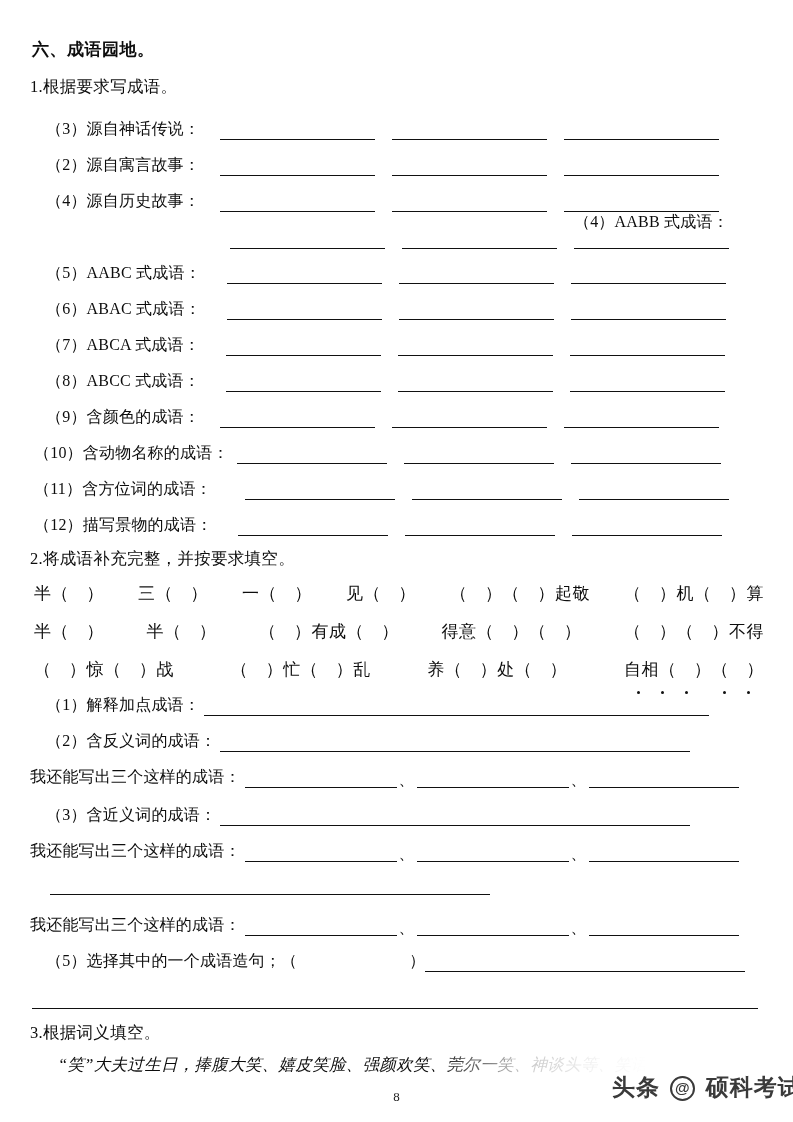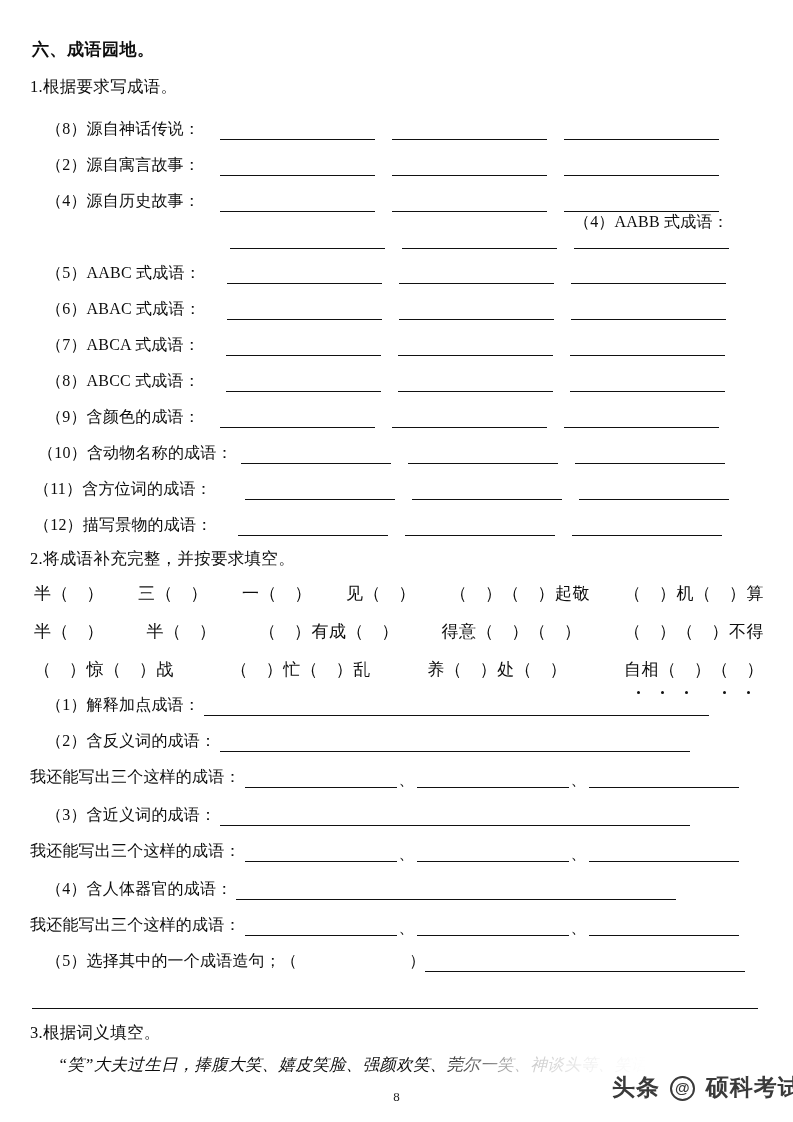--- a/index.html
+++ b/index.html
@@ -121,21 +121,21 @@
 
 <div class="page">
 
   <div class="block section-title" style="top:38px;left:32px;">六、成语园地。</div>
 
   <div class="block q-heading" style="top:76px;left:30px;">1.根据要求写成语。</div>
 
   <div class="block" style="top:108px;left:46px;">
 
     <div class="row" style="height:32px;">
-      <span class="item-label">（8）源自神话传说：</span>
+      <span class="item-label">（3）源自神话传说：</span>
       <span style="display:flex;margin-left:20px;">
         <span class="blank" style="width:155px;"></span>
         <span class="blank" style="width:155px;margin-left:17px;"></span>
         <span class="blank" style="width:155px;margin-left:17px;"></span>
       </span>
     </div>
 
     <div class="row" style="height:36px;">
       <span class="item-label">（2）源自寓言故事：</span>
       <span style="display:flex;margin-left:20px;">
@@ -201,21 +201,21 @@
 
     <div class="row" style="height:36px;">
       <span class="item-label">（9）含颜色的成语：</span>
       <span style="display:flex;margin-left:20px;">
         <span class="blank" style="width:155px;"></span>
         <span class="blank" style="width:155px;margin-left:17px;"></span>
         <span class="blank" style="width:155px;margin-left:17px;"></span>
       </span>
     </div>
 
-    <div class="row" style="height:36px;margin-left:-12px;justify-content:center;">
+    <div class="row" style="height:36px;margin-left:-12px;">
       <span class="item-label">（10）含动物名称的成语：</span>
       <span style="display:flex;margin-left:8px;">
         <span class="blank" style="width:150px;"></span>
         <span class="blank" style="width:150px;margin-left:17px;"></span>
         <span class="blank" style="width:150px;margin-left:17px;"></span>
       </span>
     </div>
 
     <div class="row" style="height:36px;margin-left:-12px;gap:7px;">
       <span class="item-label">（11）含方位词的成语：</span>
@@ -297,21 +297,20 @@
   <div class="block row" style="top:841px;left:30px;">
     <span class="item-label">我还能写出三个这样的成语：</span>
     <span class="blank" style="width:152px;margin-left:4px;"></span>
     <span class="sep">、</span>
     <span class="blank" style="width:152px;"></span>
     <span class="sep">、</span>
     <span class="blank" style="width:150px;"></span>
   </div>
 
   <div class="block row" style="top:879px;left:46px;">
-    <span class="item-label">（4）含人体器官的成语：</span>
     <span class="blank" style="width:440px;margin-left:4px;"></span>
   </div>
 
   <div class="block row" style="top:915px;left:30px;">
     <span class="item-label">我还能写出三个这样的成语：</span>
     <span class="blank" style="width:152px;margin-left:4px;"></span>
     <span class="sep">、</span>
     <span class="blank" style="width:152px;"></span>
     <span class="sep">、</span>
     <span class="blank" style="width:150px;"></span>

